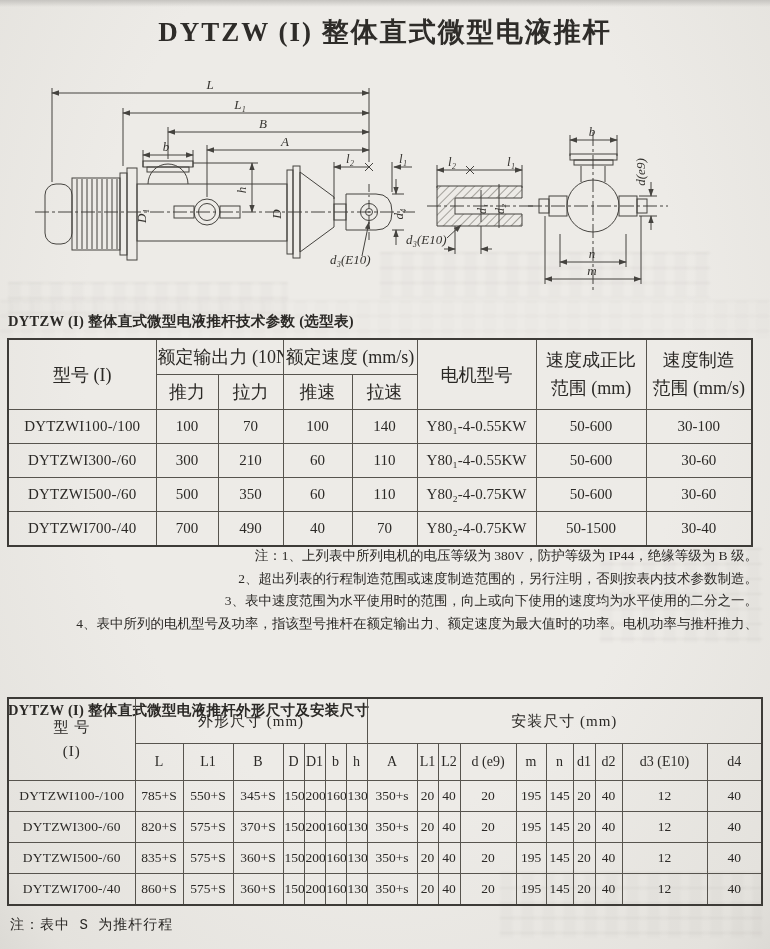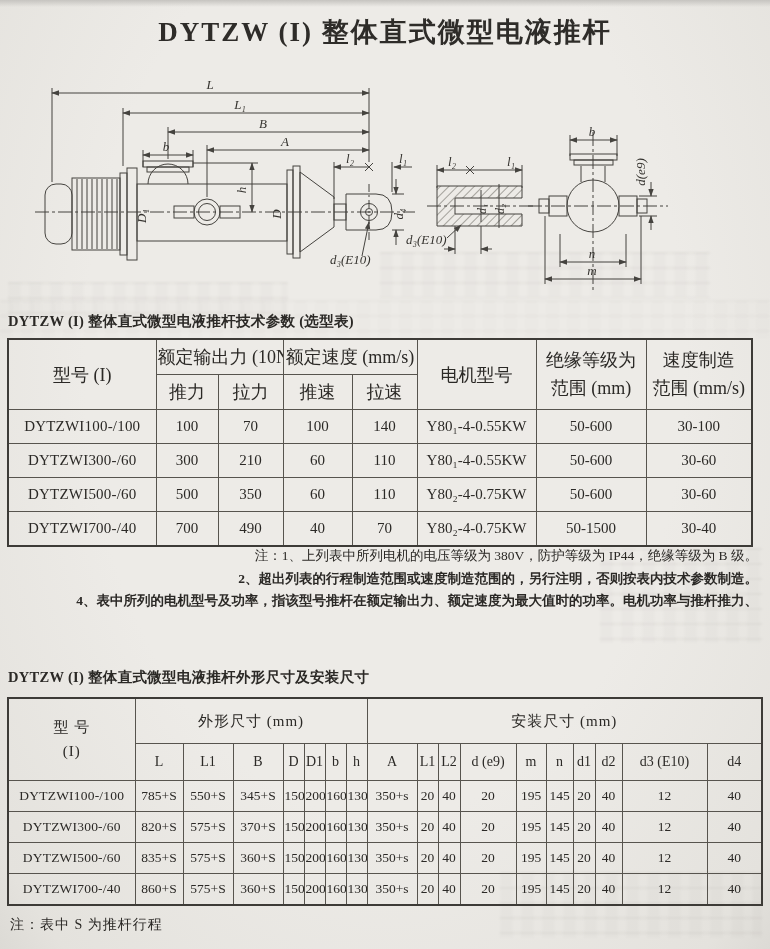--- a/index.html
+++ b/index.html
@@ -12,41 +12,41 @@
   .page::before{
     content:""; position:absolute; top:0; left:0; right:0; height:7px;
     background:linear-gradient(#c6c4c0, rgba(198,196,192,0)); pointer-events:none;
   }
   .doc-title{
     position:absolute; top:14px; left:0; width:100%; text-align:center;
     font-size:27px; font-weight:bold; letter-spacing:2px; color:#2e2c29;
   }
   .sec-title{ position:absolute; left:8px; font-size:14.5px; font-weight:600; letter-spacing:.3px; }
   #t1-title{ top:312px; }
-  #t2-title{ top:668px; }
+  #t2-title{ top:701px; }
 
   table{ position:absolute; border-collapse:collapse; table-layout:fixed; }
   th,td{
     border:1px solid #57544e; text-align:center; vertical-align:middle;
     font-weight:normal; padding:0 1px; overflow:hidden; white-space:nowrap;
   }
   .t1{ top:338px; left:7px; width:744px; border:2px solid #3d3b37; }
   .t1 th{ height:34px; font-size:18px; }
   .t1 td{ height:33px; font-size:15px; }
   .t2{ top:697px; left:7px; width:754px; border:2px solid #3d3b37;padding-left:21px; }
   .t2 .grp{ height:44px; font-size:15px; letter-spacing:1px; }
   .t2 .colh{ height:36px; font-size:14px; }
   .t2 td{ height:30px; font-size:13.5px; }
   .modelcell{ font-size:13.5px; letter-spacing:.2px; }
   .blk{ display:block; line-height:1.55; }
 
   .notes{ position:absolute; top:545px; left:10px; width:748px; font-size:13.5px; line-height:22.5px; }
   .note-line{ white-space:nowrap;text-align:right; }
-  .note-indent{ padding-left:28px;font-weight:bold; }
-  .bottom-note{ position:absolute; top:916px; left:10px; font-size:14px; letter-spacing:1px; }
+  .note-indent{ padding-left:28px; }
+  .bottom-note{ position:absolute; top:916px; left:10px; font-size:14px; letter-spacing:1px;font-family:Liberation Mono, monospace; }
 
   svg text{ font-family:"Liberation Serif","DejaVu Serif",serif; }
   .dim{ font-size:13px; font-style:italic; fill:#35332f; }
   .dimsmall{ font-size:12px; font-style:italic; fill:#35332f; }
 
   .ghost{
     position:absolute; pointer-events:none; opacity:.55; filter:blur(1.2px);
     background:
       repeating-linear-gradient(180deg, rgba(110,106,100,.12) 0 2px, rgba(0,0,0,0) 2px 15px),
       repeating-linear-gradient(90deg, rgba(110,106,100,.05) 0 13px, rgba(0,0,0,0) 13px 21px);
@@ -238,21 +238,21 @@
         <col style="width:110px">
         <col style="width:106px">
     </colgroup>
     <tbody>
         <tr>
       <th rowspan="2">型号 (I)</th>
       <th colspan="2">额定输出力 (10N)</th>
       <th colspan="2">额定速度 (mm/s)</th>
       <th rowspan="2">电机型号</th>
       <th rowspan="2">
-        <span class="blk">绝缘等级为</span>
+        <span class="blk">速度成正比</span>
         <span class="blk">范围 (mm)</span>
       </th>
       <th rowspan="2">
         <span class="blk">速度制造</span>
         <span class="blk">范围 (mm/s)</span>
       </th>
     </tr>
     <tr>
       <th>推力</th>
       <th>拉力</th>
@@ -298,20 +298,21 @@
       <td>Y80₂-4-0.75KW</td>
       <td>50-1500</td>
       <td>30-40</td>
     </tr>
   </tbody>
     </table>
 
   <div class="notes">
     <div class="note-line"><span>注：</span><span>1、上列表中所列电机的电压等级为 380V，防护等级为 IP44，绝缘等级为 B 级。</span></div>
     <div class="note-line note-indent">2、超出列表的行程制造范围或速度制造范围的，另行注明，否则按表内技术参数制造。</div>
+    <div class="note-line note-indent">3、表中速度范围为水平使用时的范围，向上或向下使用的速度均为水平使用的二分之一。</div>
     <div class="note-line note-indent">4、表中所列的电机型号及功率，指该型号推杆在额定输出力、额定速度为最大值时的功率。电机功率与推杆推力、</div>
   </div>
 
   <div class="sec-title" id="t2-title">DYTZW (I) 整体直式微型电液推杆外形尺寸及安装尺寸</div>
 
   <table class="t2">
     <colgroup>
       <col style="width:127px">
         <col style="width:48px">
         <col style="width:50px">

